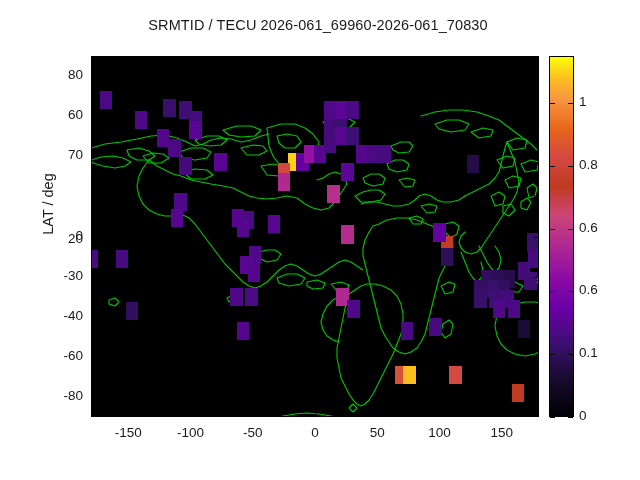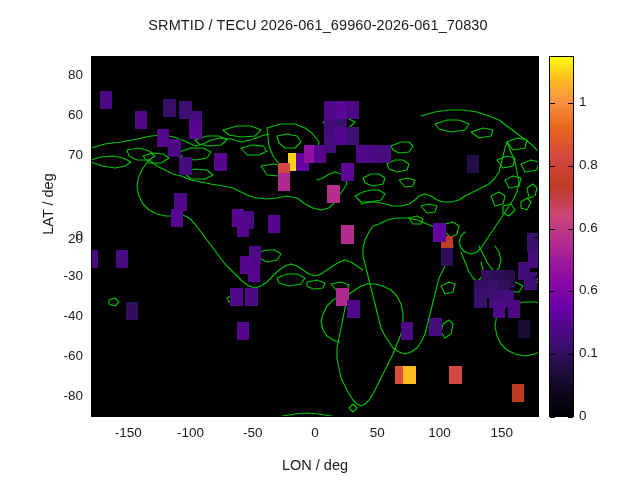--- a/index.html
+++ b/index.html
@@ -281,21 +281,20 @@
       <div class="tick-y" style="left: 516px; top: 316.722px;"></div>
       <div class="ticklabel-y" style="left: 25px; top: 307.722px;">-40</div>
       <div class="tick-y" style="left: 73px; top: 356.833px;"></div>
       <div class="tick-y" style="left: 516px; top: 356.833px;"></div>
       <div class="ticklabel-y" style="left: 25px; top: 347.833px;">-60</div>
       <div class="tick-y" style="left: 73px; top: 396.944px;"></div>
       <div class="tick-y" style="left: 516px; top: 396.944px;"></div>
       <div class="ticklabel-y" style="left: 25px; top: 387.944px;">-80</div>
     </div>
 
-  <div id="xlabel">LON / deg</div>
   <div id="ylabel">LAT / deg</div>
 
   <div id="colorbar">
     <div id="colorbar-gradient" style="background: linear-gradient(to top, rgb(0, 0, 4) 0%, rgb(22, 11, 44) 10%, rgb(59, 15, 112) 20%, rgb(106, 0, 168) 30%, rgb(139, 10, 165) 38%, rgb(177, 42, 144) 48%, rgb(204, 70, 120) 56%, rgb(192, 58, 33) 64%, rgb(212, 72, 66) 72%, rgb(232, 101, 26) 80%, rgb(248, 148, 65) 88%, rgb(252, 190, 31) 94%, rgb(252, 255, 10) 100%);"></div>
   </div>
   <div id="cb-ticks-layer">
       <div class="cb-tick-l" style="top: 103.087px;"></div>
       <div class="cb-tick-r" style="top: 103.087px;"></div>
       <div class="cb-label" style="top: 94.087px;">1</div>
       <div class="cb-tick-l" style="top: 165.87px;"></div>

